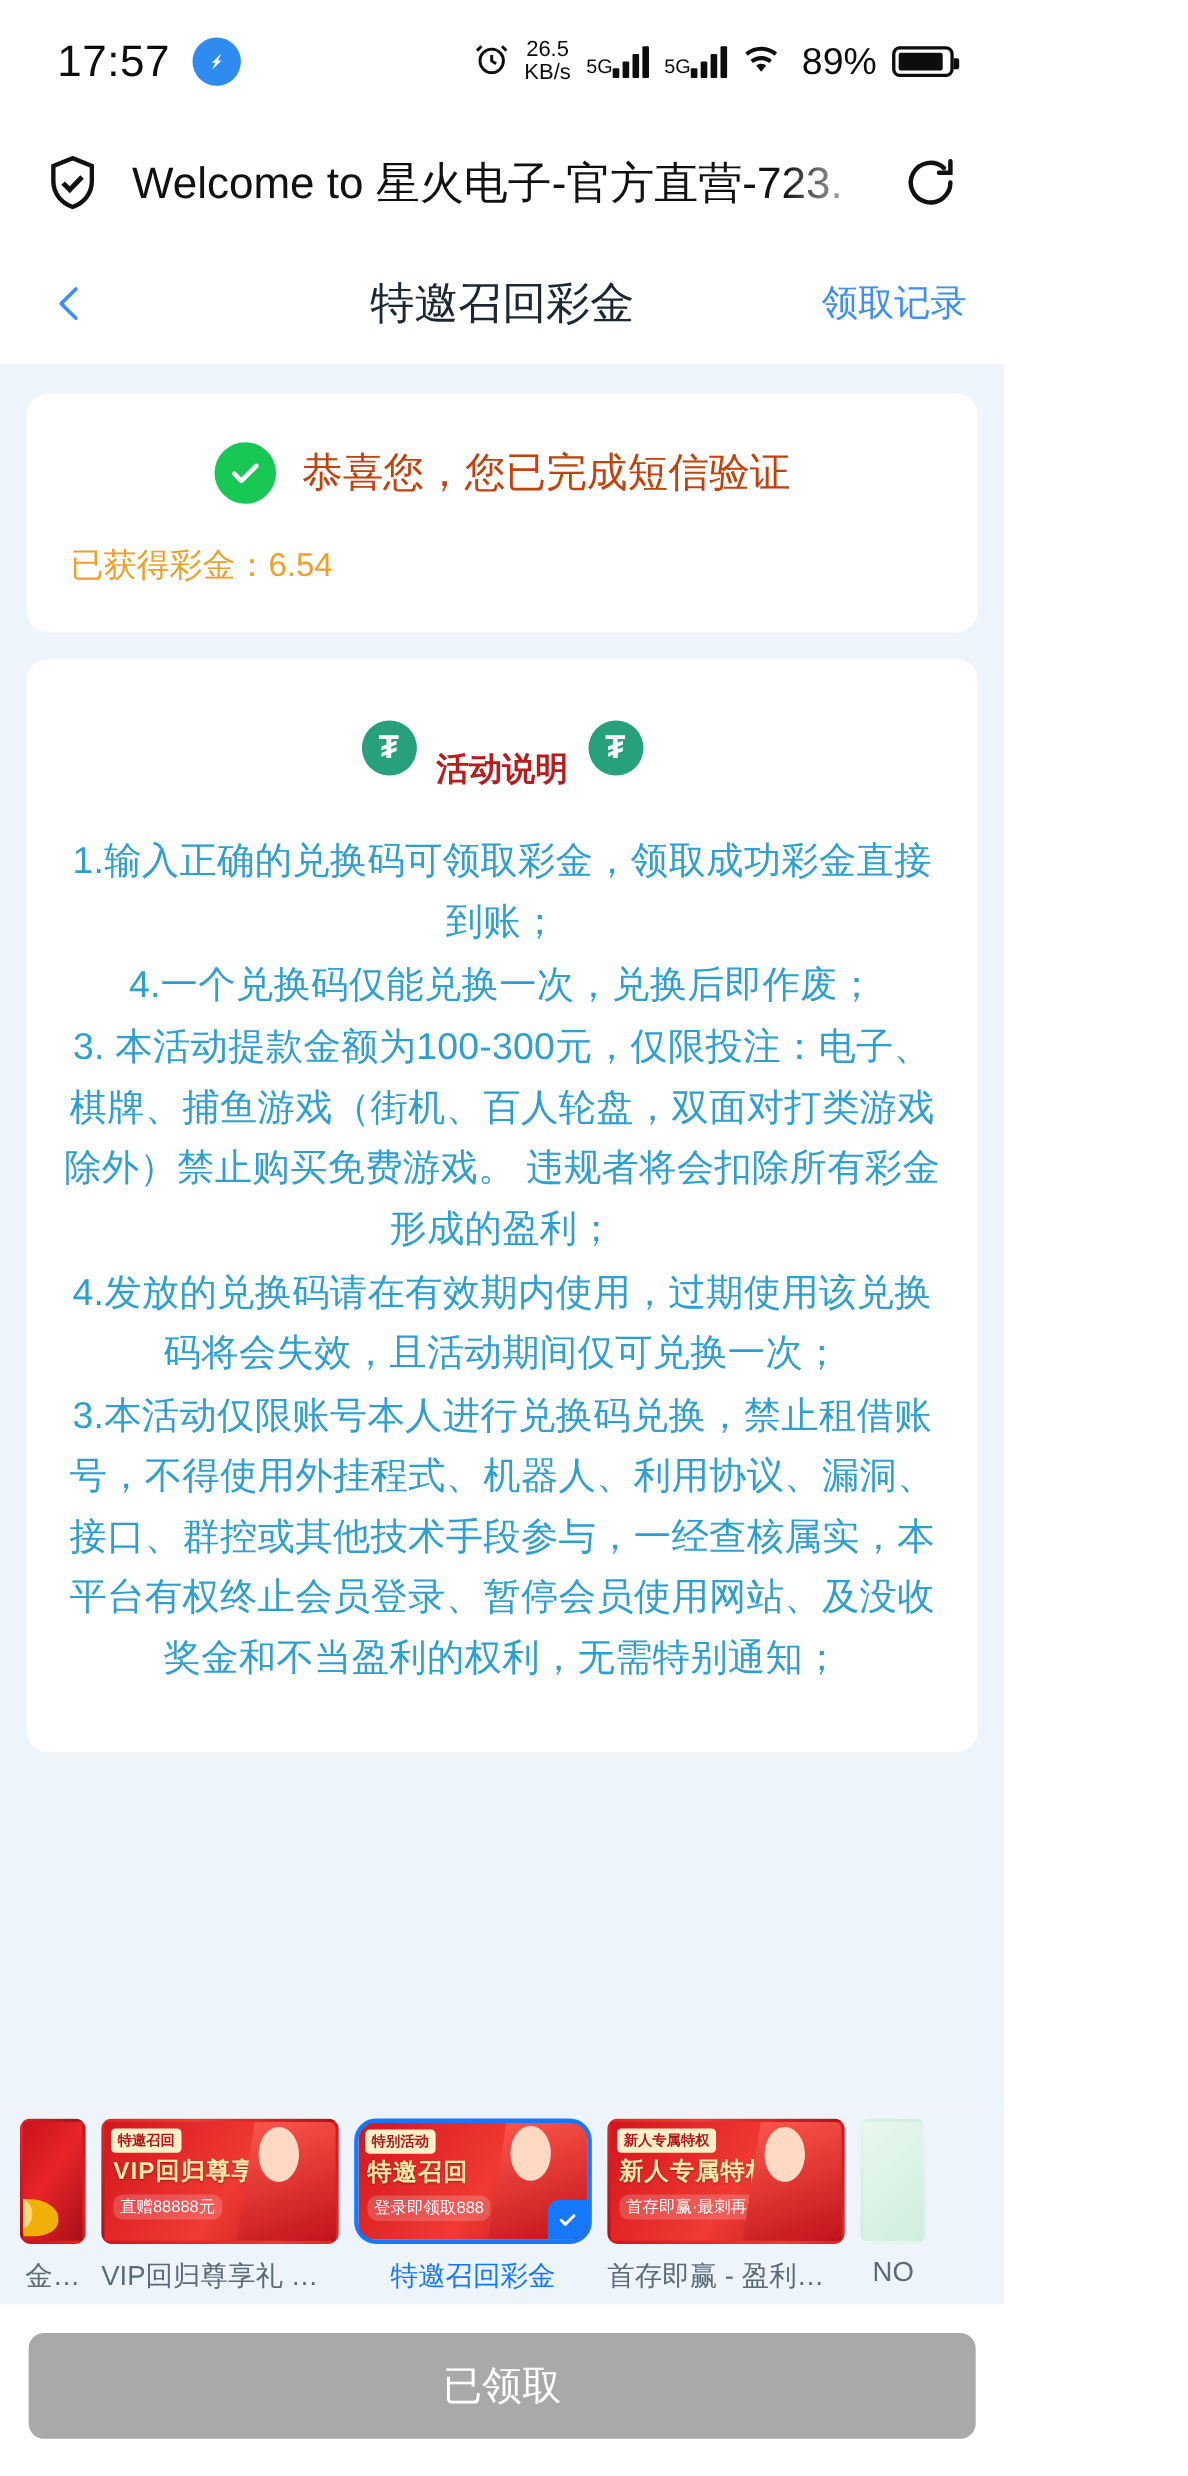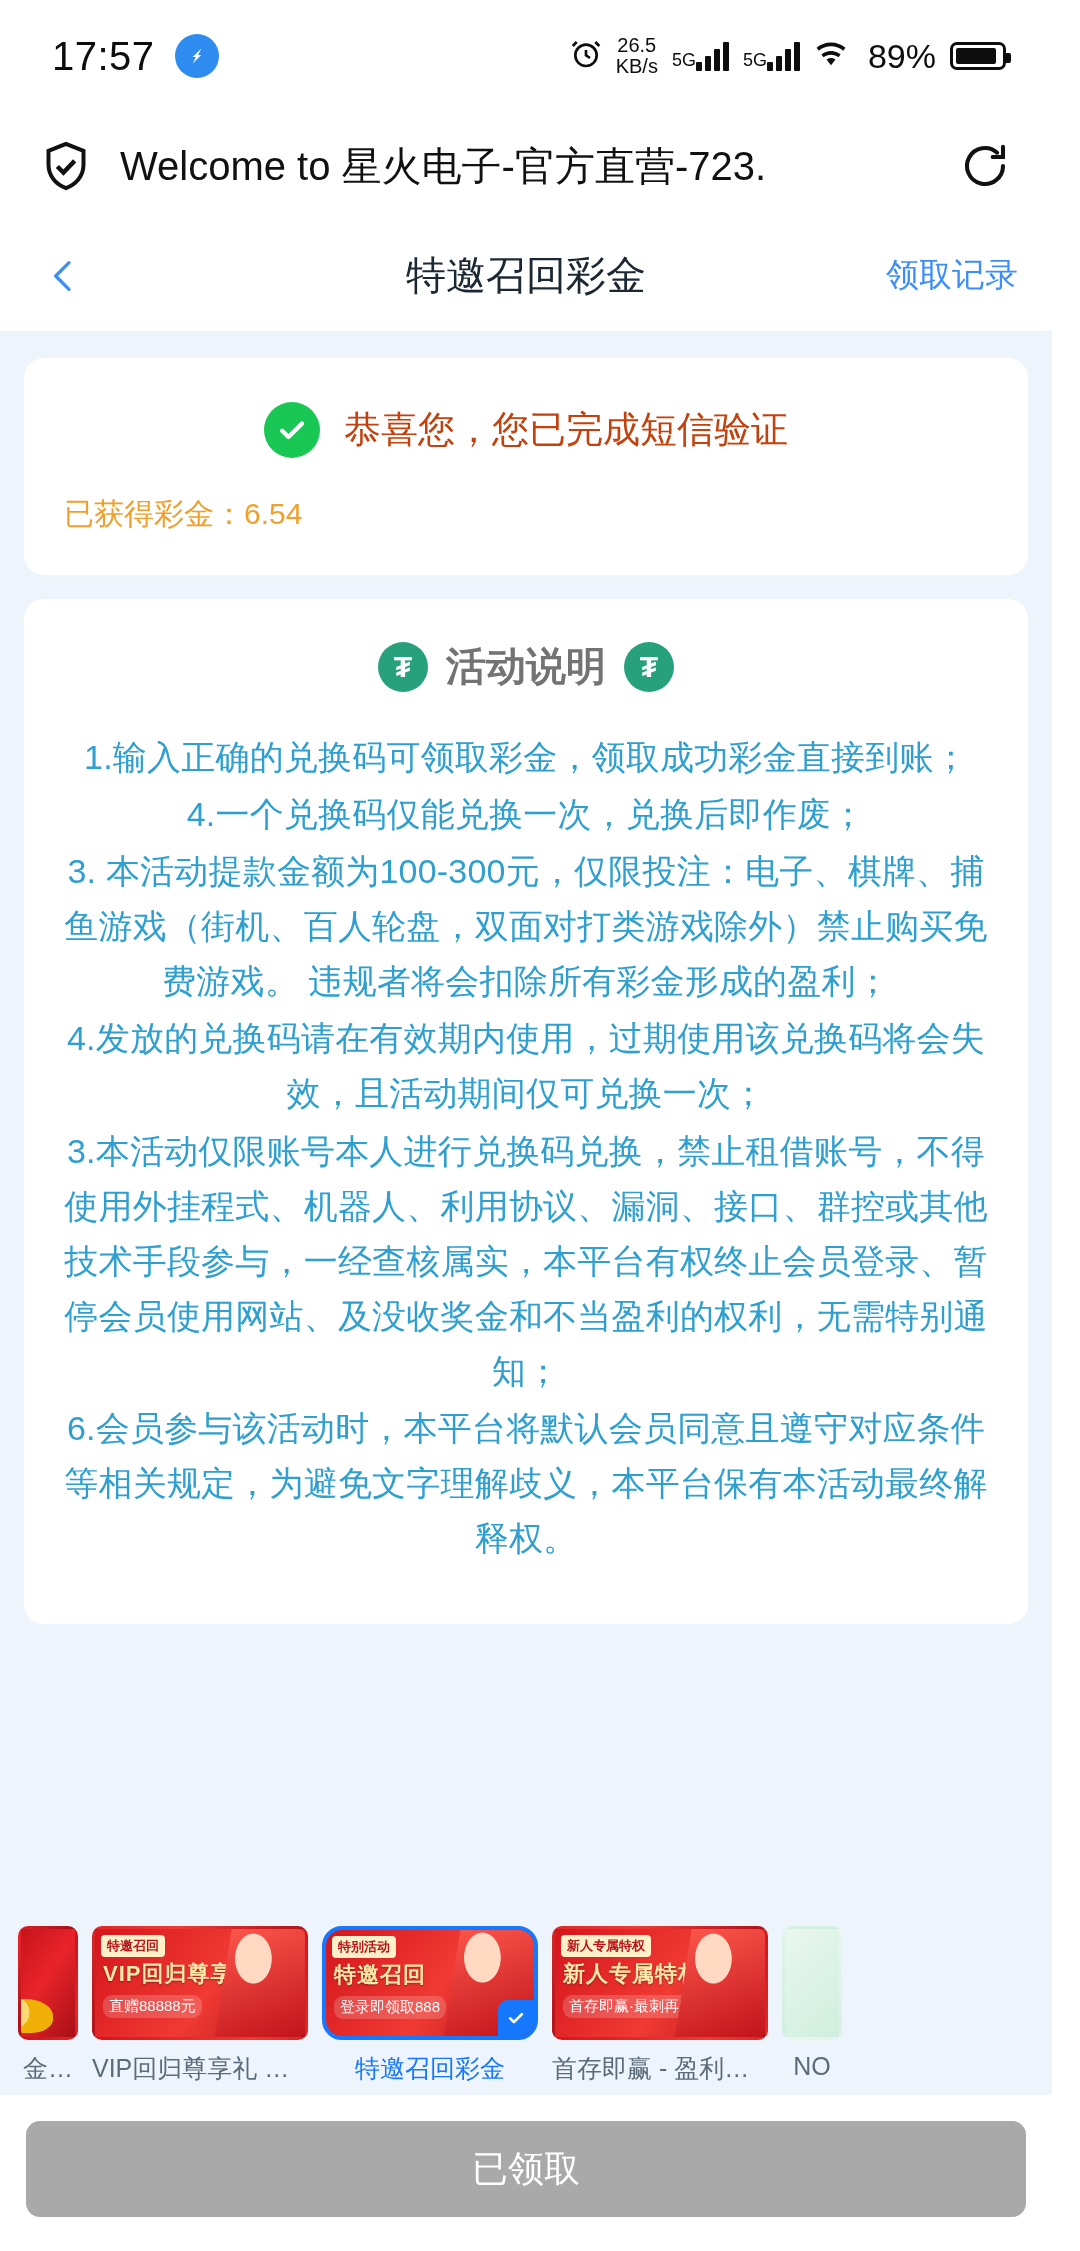--- a/index.html
+++ b/index.html
@@ -4,21 +4,21 @@
 <style>
   * { box-sizing: border-box; margin: 0; padding: 0; }
   html, body {
     width: 1080px;
     height: 2251px;
     background: #ffffff;
     font-family: "Liberation Sans", "DejaVu Sans", sans-serif;
     overflow: hidden;
   }
   .phone {
-    width: 1052px;
+    width: 913px;
     height: 2251px;
     position: relative;
     background: #ffffff;
     display: flex;
     flex-direction: column;
   }
 
   
   .statusbar {
     height: 112px;
@@ -119,21 +119,21 @@
   .succ-txt { font-size: 37px; color: #c2410c; }
   .succ-sub { margin-top: 36px; font-size: 30px; color: #f0a02a; }
   .succ-sub b { font-weight: 400; color: #f0a02a; }
 
   
   .rules { padding: 40px 34px 56px 34px; }
   .rules-title {
     display: flex; align-items: center; justify-content: center; gap: 18px;
     margin-bottom: 36px;
   }
-  .rules-title span.t { font-size: 40px; color: #737373; font-weight: 700; }
+  .rules-title span.t { font-size: 30px; color: #b91c1c; font-weight: 700; margin-top: 40px; }
   .coin {
     width: 50px; height: 50px; border-radius: 50%;
     background: #26a17b; color: #fff; font-size: 30px; font-weight: 700;
     display: flex; align-items: center; justify-content: center; flex: 0 0 auto;
   }
   .rules p {
     font-size: 34px;
     line-height: 1.62;
     color: #2f9fd0;
     margin-bottom: 2px;
@@ -314,21 +314,20 @@
       <div class="rules-title">
         <span class="coin">₮</span>
         <span class="t">活动说明</span>
         <span class="coin">₮</span>
       </div>
       <p>1.输入正确的兑换码可领取彩金，领取成功彩金直接到账；</p>
       <p>4.一个兑换码仅能兑换一次，兑换后即作废；</p>
       <p>3. 本活动提款金额为100-300元，仅限投注：电子、棋牌、捕鱼游戏（街机、百人轮盘，双面对打类游戏除外）禁止购买免费游戏。 违规者将会扣除所有彩金形成的盈利；</p>
       <p>4.发放的兑换码请在有效期内使用，过期使用该兑换码将会失效，且活动期间仅可兑换一次；</p>
       <p>3.本活动仅限账号本人进行兑换码兑换，禁止租借账号，不得使用外挂程式、机器人、利用协议、漏洞、接口、群控或其他技术手段参与，一经查核属实，本平台有权终止会员登录、暂停会员使用网站、及没收奖金和不当盈利的权利，无需特别通知；</p>
-      <p>6.会员参与该活动时，本平台将默认会员同意且遵守对应条件等相关规定，为避免文字理解歧义，本平台保有本活动最终解释权。</p>
     </div>
   </div>
 
   <div class="thumbs">
 
     <div class="thumb narrow">
       <div class="pic pic-red">
         <div class="pic-inner">
           <div class="p-gold"></div>
         </div>

